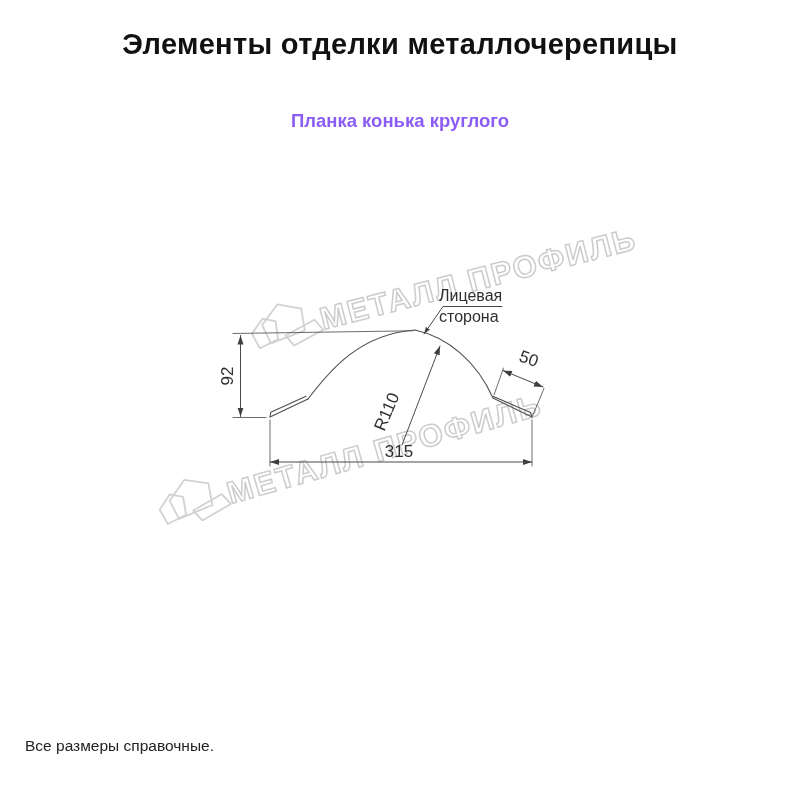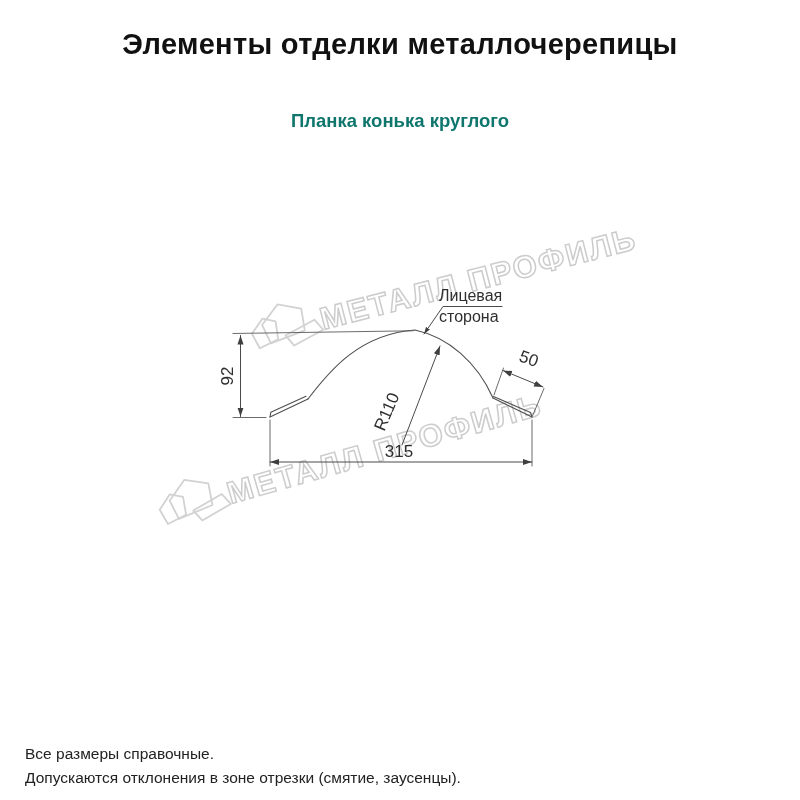--- a/index.html
+++ b/index.html
@@ -7,26 +7,26 @@
     width:800px;height:800px;background:#ffffff;overflow:hidden;
     font-family:"Liberation Sans", sans-serif;
   }
   .page{position:relative;width:800px;height:800px;background:#fff;border-radius:7px;}
   .title{
     position:absolute;top:28px;left:0;width:800px;text-align:center;
     font-size:29px;font-weight:700;color:#111;letter-spacing:.3px;
   }
   .subtitle{
     position:absolute;top:109px;left:0;width:800px;text-align:center;
-    font-size:18.5px;font-weight:700;color:#0f766e;line-height:23px;
+    font-size:18.5px;font-weight:700;color:#8b5cf6;line-height:23px;
   }
   .diagram-svg{position:absolute;left:0;top:0;}
   .notes{
     position:absolute;left:25px;top:734px;
-    font-size:15.5px;color:#222;line-height:23.5px;margin-top:8px;
+    font-size:15.5px;color:#222;line-height:23.5px;
   }
   .outline{stroke:#4f4f4f;stroke-width:1.1;fill:none;stroke-linejoin:round;stroke-linecap:round;}
   .dimline{stroke:#4a4a4a;stroke-width:1;fill:none;stroke-linecap:round;}
   .extline{stroke:#5a5a5a;stroke-width:.9;fill:none;stroke-linecap:round;}
   .dimtext{font-size:17px;fill:#2f2f2f;}
   .facetext{font-size:16px;fill:#2f2f2f;}
   .wm-text{
     font-size:31px;font-weight:700;letter-spacing:2px;
     fill:none;stroke:#cccccc;stroke-width:1.5;
   }
@@ -111,16 +111,15 @@
 
     <g>
       <text class="facetext" x="439" y="301">Лицевая</text>
       <text class="facetext" x="439" y="322">сторона</text>
       <path class="dimline" d="M502,306.5 L443,306.5 L424,334" marker-end="url(#arrs)"></path>
     </g>
   </svg>
 
   <div class="notes">
     <div>Все размеры справочные.</div>
-    <div>Допускаются отклонения в зоне отрезки (смятие, заусенцы).</div>
   </div>
 
 </div>
 
 </body></html>

